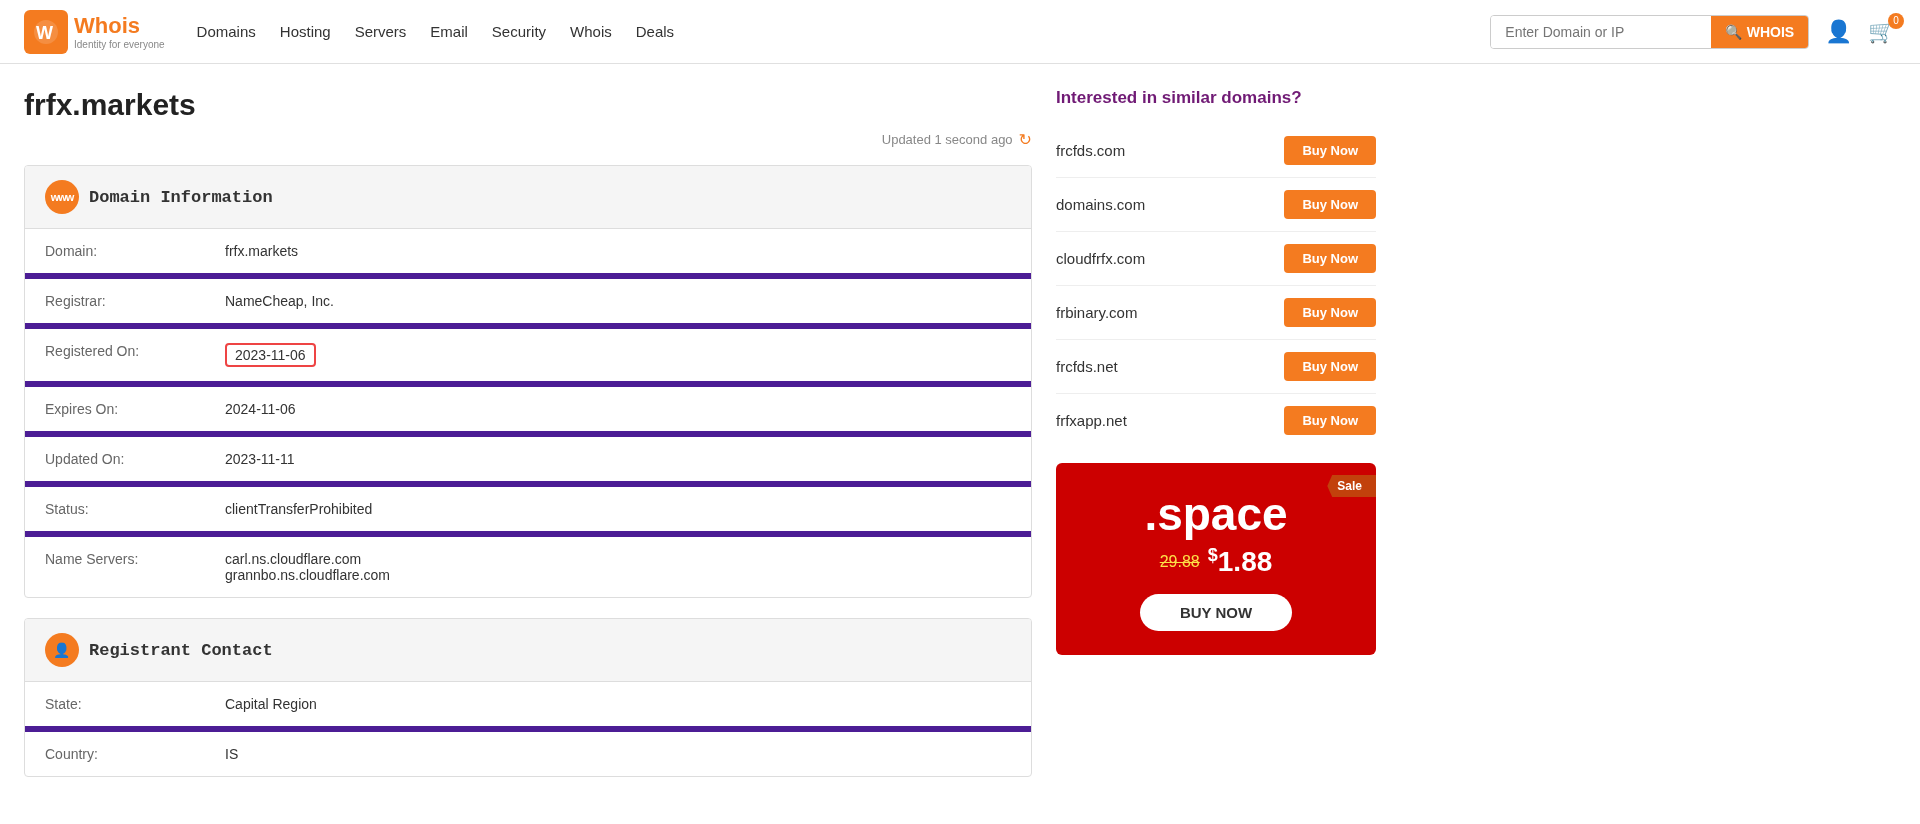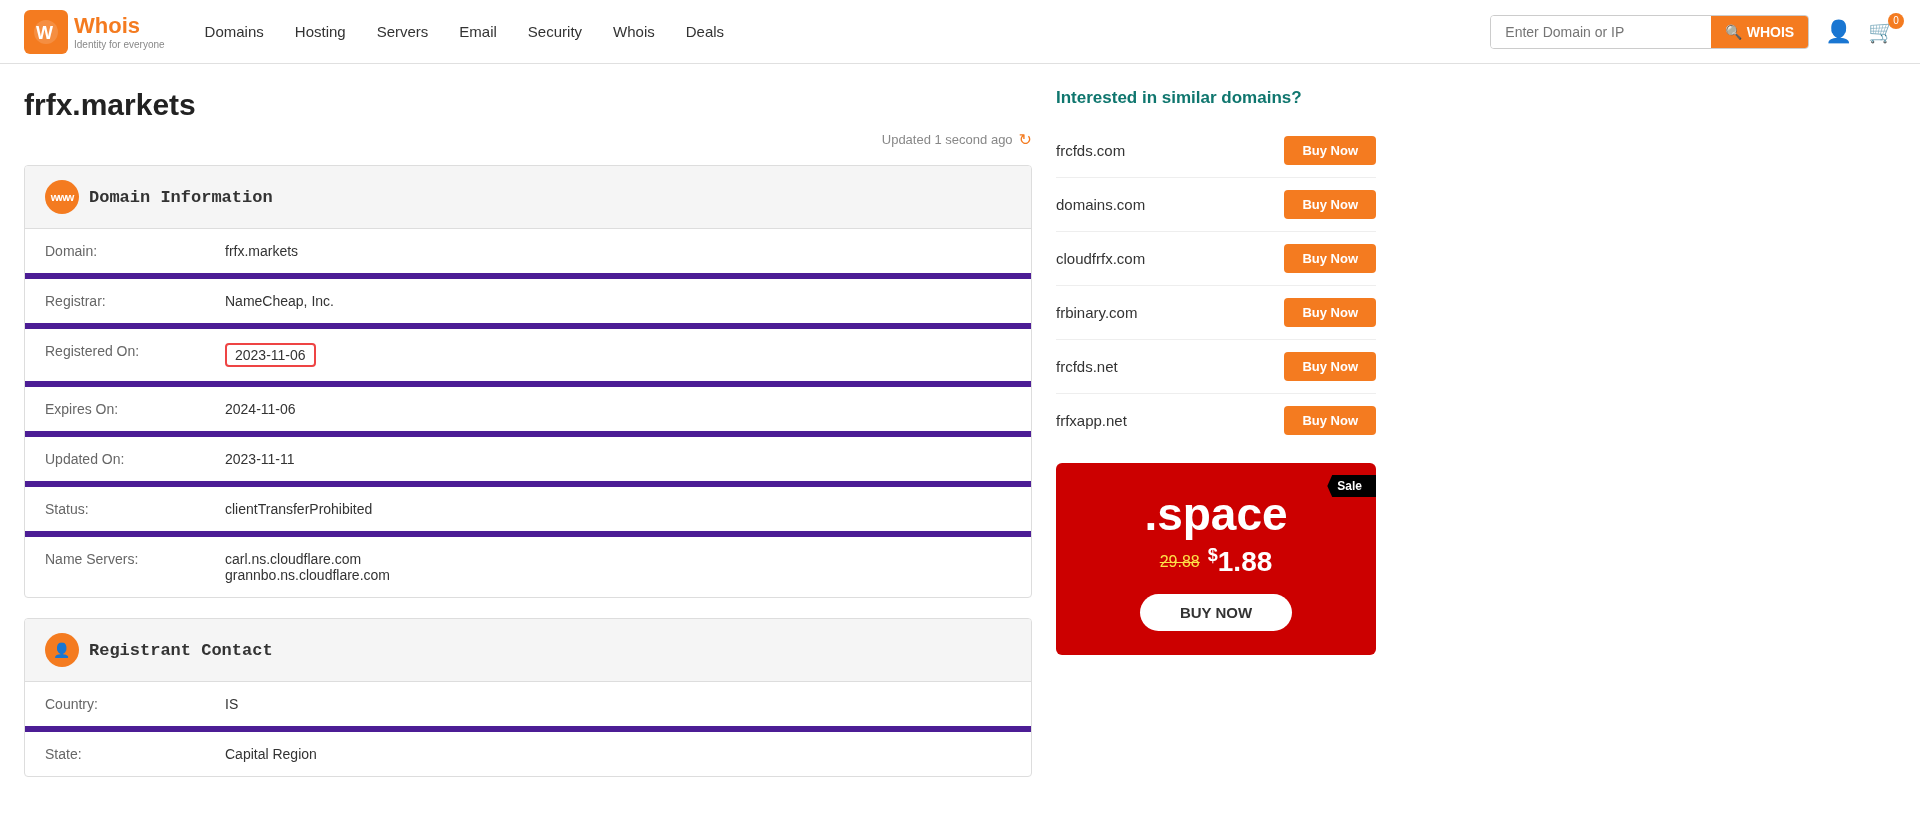--- a/index.html
+++ b/index.html
@@ -14,21 +14,21 @@
     }
     .logo { display: flex; align-items: center; margin-right: 32px; }
     .logo-icon {
       width: 44px; height: 44px; background: #f47b20;
       border-radius: 6px; display: flex; align-items: center; justify-content: center;
       margin-right: 6px; font-size: 22px; color: #fff; font-weight: bold;
     }
     .logo-text { display: flex; flex-direction: column; }
     .logo-text .brand { font-size: 22px; font-weight: bold; color: #f47b20; }
     .logo-text .tagline { font-size: 10px; color: #888; }
-    .nav-links { display: flex; gap: 31px; flex: 1; margin-left: 8px; }
+    .nav-links { display: flex; gap: 24px; flex: 1; }
     .nav-link { text-decoration: none; color: #333; font-size: 15px; cursor: pointer; }
     .search-bar {
       display: flex; align-items: center;
       border: 1px solid #ccc; border-radius: 4px; overflow: hidden;
       margin-right: 16px;
     }
     .search-bar input {
       border: none; outline: none; padding: 8px 14px; font-size: 14px;
       width: 220px; color: #999;
     }
@@ -79,40 +79,40 @@
     .info-table td:last-child { color: #333; font-size: 14px; }
     .highlighted-date {
       display: inline-block;
       border: 2px solid #e44;
       border-radius: 4px;
       padding: 2px 8px;
       color: #333;
     }
 
     
-    .similar-title { font-size: 17px; font-weight: bold; color: #0f766e; margin-bottom: 16px; }
+    .similar-title { font-size: 17px; font-weight: bold; color: #701a75; margin-bottom: 16px; }
     .domain-row {
       display: flex; align-items: center; justify-content: space-between;
       padding: 12px 0; border-bottom: 1px solid #eee;
     }
     .domain-row:last-of-type { border-bottom: none; }
     .domain-name { font-size: 15px; color: #333; }
     .buy-btn {
       background: #f47b20; color: #fff; border: none; border-radius: 4px;
       padding: 7px 18px; font-size: 13px; font-weight: bold; cursor: pointer;
     }
 
     
     .sale-card {
       background: #cc0000; border-radius: 6px; padding: 24px 20px;
       text-align: center; margin-top: 16px; position: relative; overflow: hidden;
     }
     .sale-badge {
       position: absolute; top: 12px; right: 0;
-      background: #000000; color: #fff; font-size: 12px; font-weight: bold;
+      background: #c2410c; color: #fff; font-size: 12px; font-weight: bold;
       padding: 4px 14px 4px 10px;
       clip-path: polygon(10% 0%, 100% 0%, 100% 100%, 10% 100%, 0% 50%);
     }
     .tld-text { font-size: 46px; font-weight: bold; color: #fff; margin-bottom: 4px; }
     .price-row { display: flex; align-items: center; justify-content: center; gap: 8px; }
     .old-price { color: #fde047; font-size: 16px; text-decoration: line-through; }
     .new-price { color: #fff; font-size: 28px; font-weight: bold; }
     .dollar { font-size: 18px; vertical-align: super; }
     .sale-buy-btn {
       display: block; margin: 16px auto 0;
@@ -216,26 +216,26 @@
     </div>
 
     <div class="section-card">
       <div class="section-header">
         <div class="section-icon">👤</div>
         <span class="section-title">Registrant Contact</span>
       </div>
       <table class="info-table">
         <tbody>
         <tr>
+          <td>State:</td>
+          <td>Capital Region</td>
+        </tr>
+        <tr>
           <td>Country:</td>
           <td>IS</td>
-        </tr>
-        <tr>
-          <td>State:</td>
-          <td>Capital Region</td>
         </tr>
       </tbody>
         </table>
     </div>
   </div>
 
   <div class="right-col">
     <div class="similar-title">Interested in similar domains?</div>
 
     <div id="similar-list">

